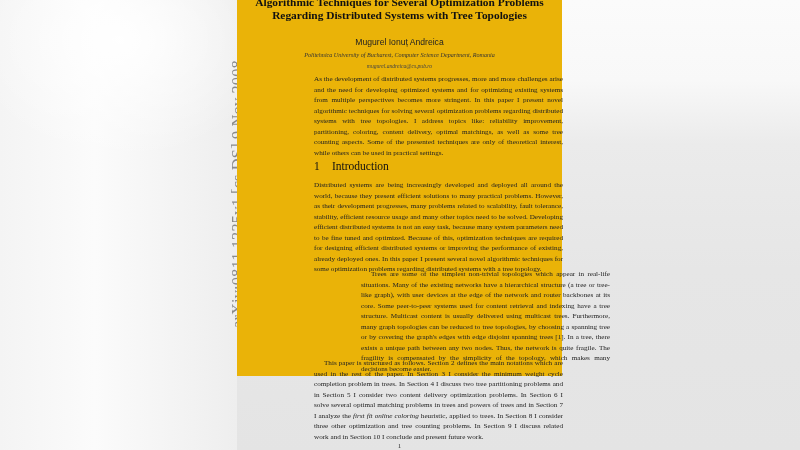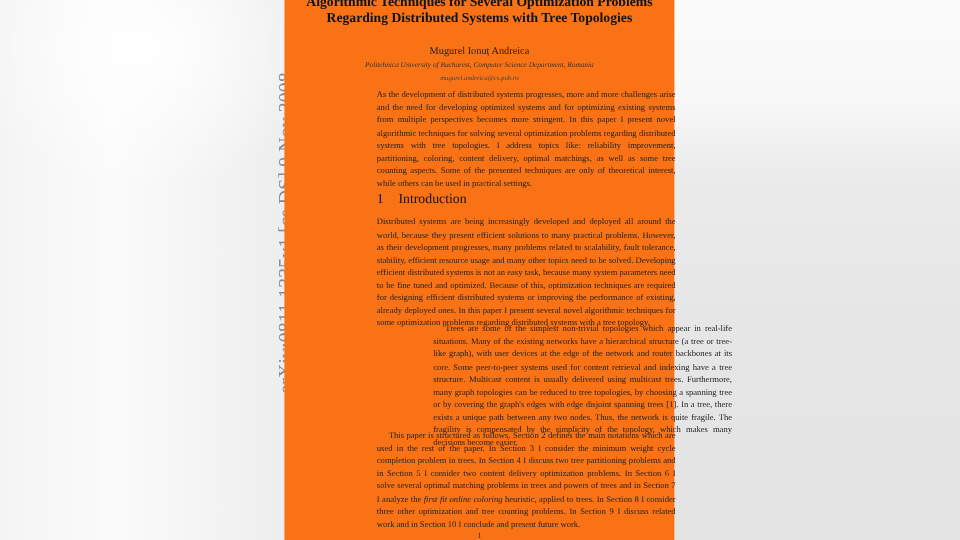--- a/index.html
+++ b/index.html
@@ -16,36 +16,36 @@
   }
   .side-left-glow {
     position:absolute; left:0; top:0; width:237px; height:450px;
     background: radial-gradient(ellipse 150px 120px at 120px 40px, rgba(255,255,255,0.95), rgba(255,255,255,0));
   }
   .side-right {
     position:absolute; left:562px; top:0; width:238px; height:450px;
     background: linear-gradient(180deg, #fbfbfb 0%, #f8f8f8 18%, #ebebeb 32%, #e6e6e6 60%, #e4e4e4 100%);
   }
   .page {
-    position:absolute; left:237px; top:0; width:325px; height:450px;
-    background:#f97316; color:#1a1a1a;
+    position:absolute; left:237px; top:0; width:325px; height:376px;
+    background:#eab308; color:#1a1a1a;
   }
   .arxiv-stamp {
     position:absolute; left:228px; top:328px;
     transform-origin: 0 0; transform: rotate(-90deg);
     font-family: "Liberation Serif", "DejaVu Serif", serif;
     font-size:16.5px; color:#8a8a8a; white-space:nowrap; letter-spacing:0.1px;
   }
   .title {
     position:absolute; left:0; top:-4px; width:325px; text-align:center;
     font-weight:bold; font-size:11.4px; line-height:12.5px; color:#111;
   }
   .author {
     position:absolute; left:0; top:37px; width:325px; text-align:center;
-    font-family: Liberation Serif, serif;
+    font-family: Liberation Sans, sans-serif;
     font-size:8.6px; color:#222;
   }
   .affil {
     position:absolute; left:0; top:52px; width:325px; text-align:center;
     font-style:italic; font-size:6.1px; color:#333;
   }
   .email {
     position:absolute; left:0; top:63px; width:325px; text-align:center;
     font-style:italic; font-size:5.6px; color:#444;
   }

